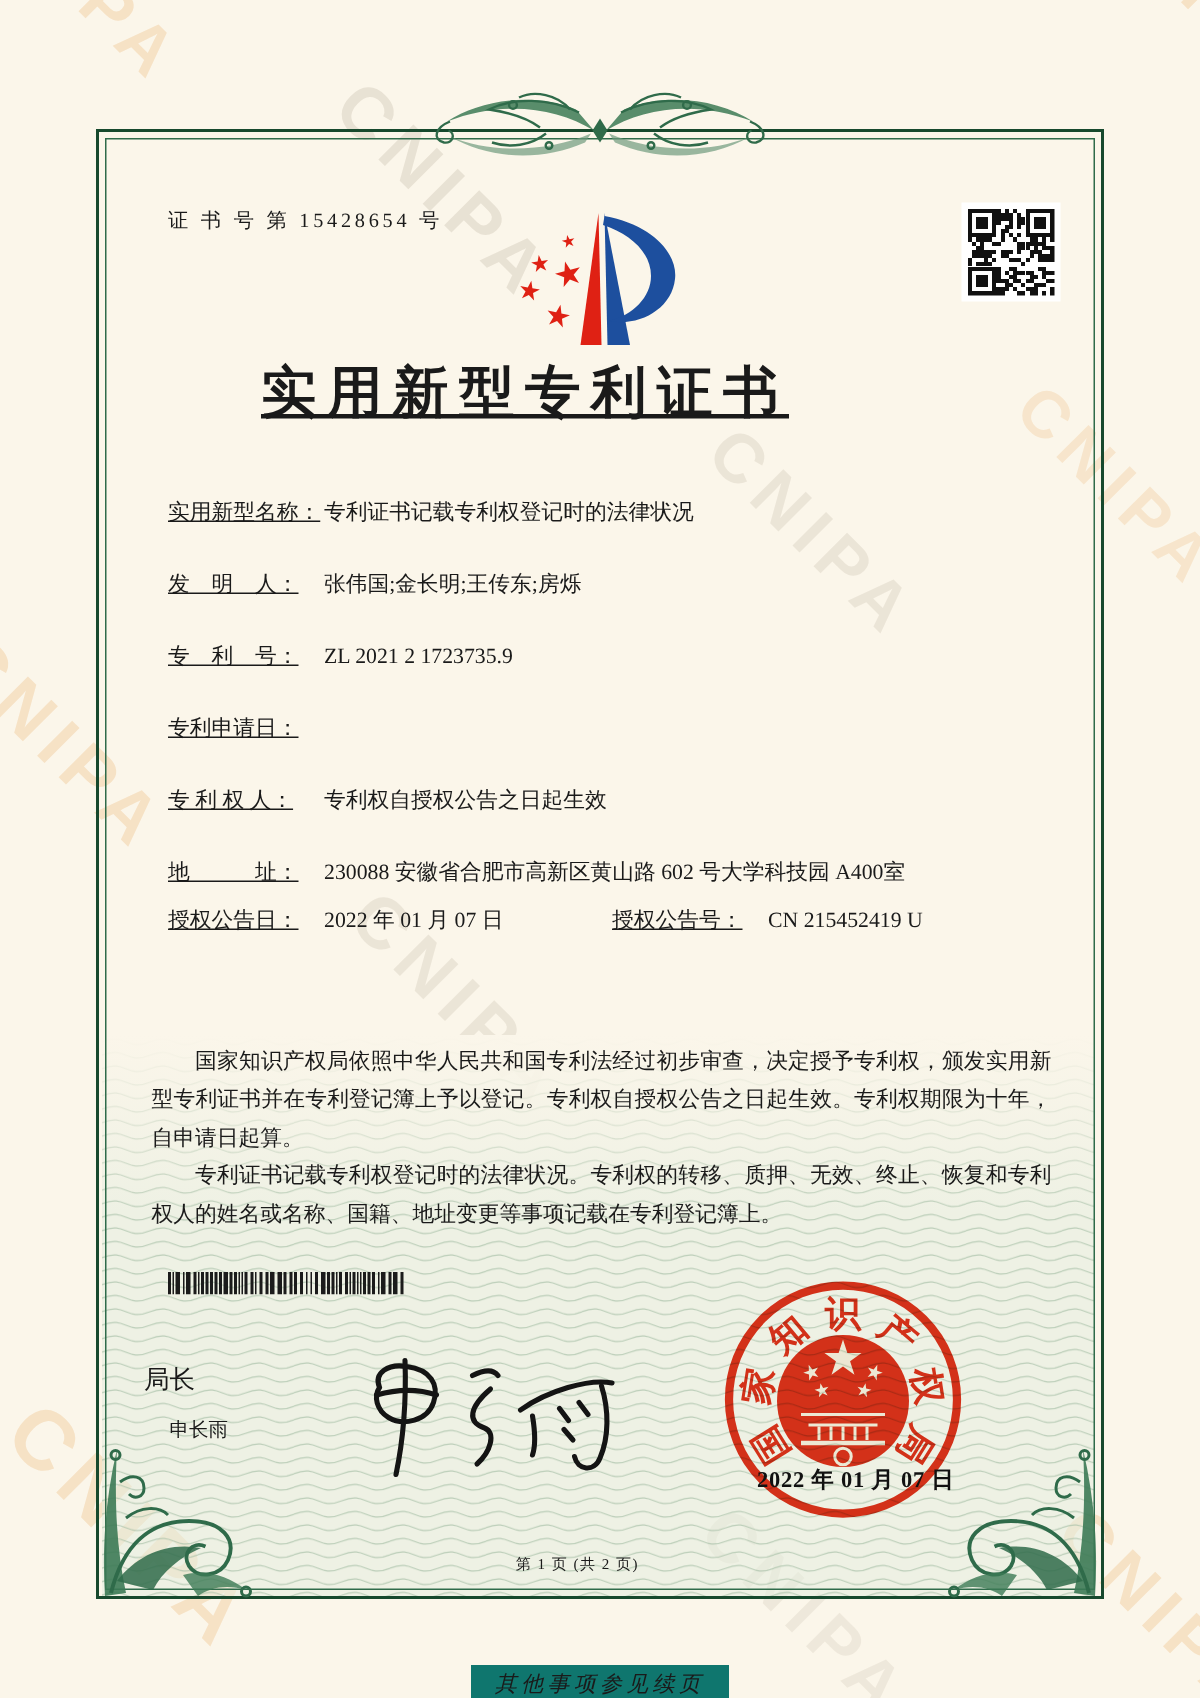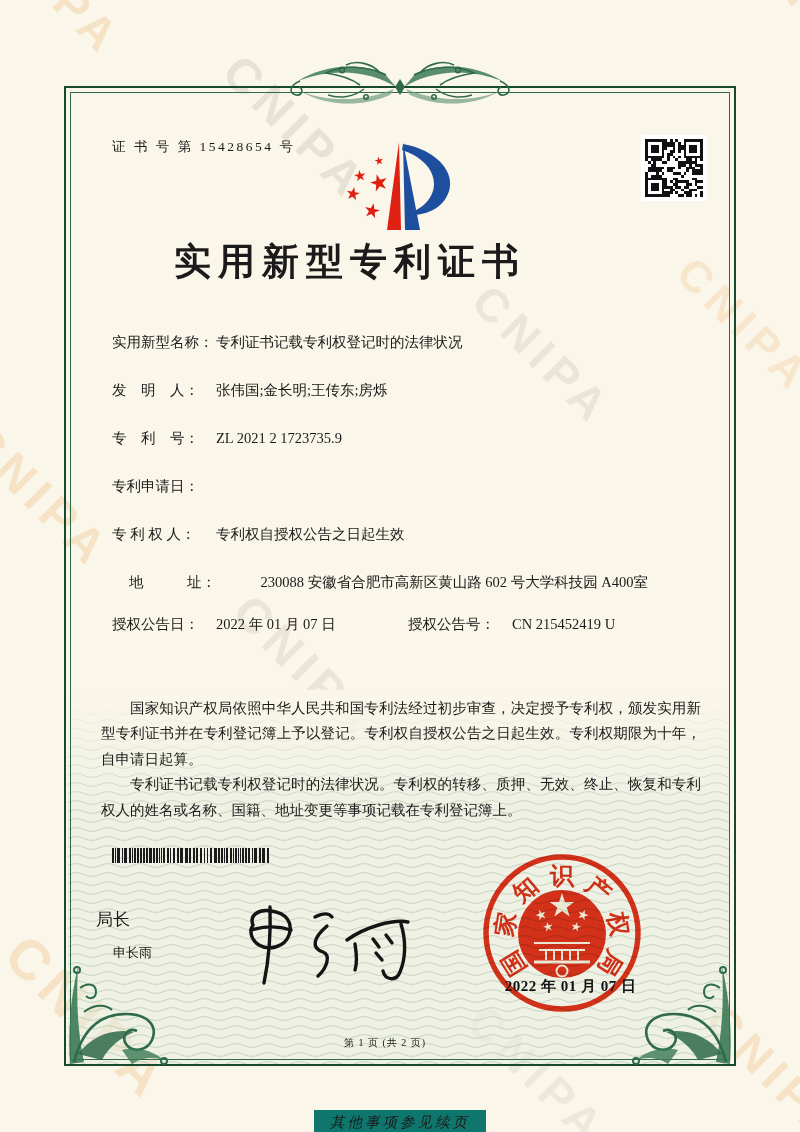--- a/index.html
+++ b/index.html
@@ -24,29 +24,29 @@
   .frame-inner{position:absolute;left:70px;top:92px;width:658px;height:966px;
       border:1px solid var(--green-mid);z-index:3;pointer-events:none;}
   .guilloche{position:absolute;left:68px;top:690px;z-index:2;}
   .ornament{position:absolute;z-index:4;}
   
   .cert-no{position:absolute;left:112px;top:138px;font-size:13.5px;letter-spacing:2.5px;z-index:5;}
   .qr-box{position:absolute;left:641px;top:135px;width:66px;height:66px;background:#fff;
       z-index:5;display:flex;align-items:center;justify-content:center;}
   .logo{position:absolute;left:344px;top:126px;z-index:5;}
   .title{position:absolute;left:0;top:237px;width:700px;text-align:center;
-      font-size:37px;font-weight:bold;letter-spacing:7px;z-index:5;}
+      font-size:37px;font-weight:bold;letter-spacing:7px;z-index:5;text-decoration:underline;}
   
   .fields{position:absolute;left:112px;top:332px;width:600px;z-index:5;font-size:14.5px;}
   .frow{display:flex;line-height:21px;margin-bottom:27px;}
-  .flabel{flex:0 0 104px;white-space:nowrap;}
+  .flabel{flex:0 0 104px;white-space:nowrap;text-decoration:underline;}
   .fvalue{flex:1;}
-  .frow-addr{margin-bottom:5px;text-align:right;}
+  .frow-addr{margin-bottom:5px;}
   .frow-addr .fvalue{max-width:432px;}
-  .frow-grant{margin-bottom:0;margin-top:21px;}
+  .frow-grant{margin-bottom:0;margin-top:11px;}
   .grant-date-val{flex:0 0 192px;}
   
   .bodytext{position:absolute;left:101px;top:652px;width:600px;z-index:5;
       font-size:14.5px;line-height:25.4px;text-align:justify;margin-top:44px;}
   .bodytext p{margin:0;text-indent:2em;}
   
   .barcode{position:absolute;left:112px;top:848px;z-index:5;}
   
   .signer-role{position:absolute;left:96px;top:908px;font-size:17px;z-index:5;
       font-family:"Liberation Sans","DejaVu Sans",sans-serif;font-weight:500;}

